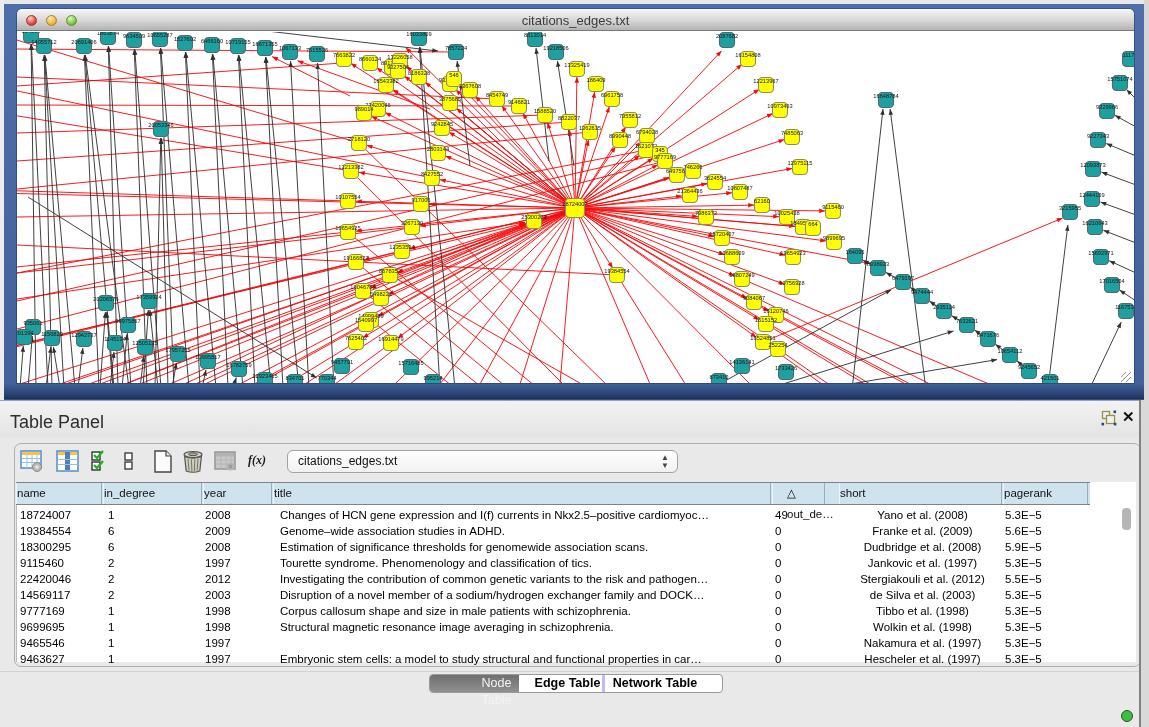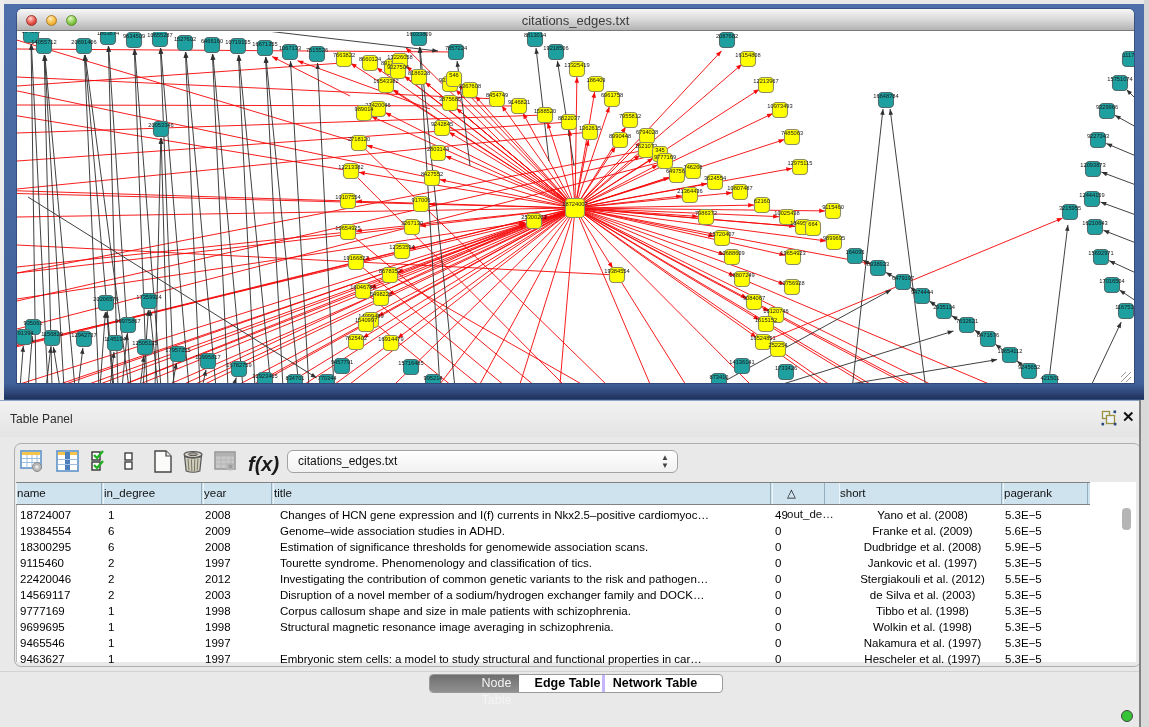--- a/index.html
+++ b/index.html
@@ -12,26 +12,26 @@
   background:linear-gradient(#f7f7f7, #d6d6d6 55%, #b3b3b3 100%); border-bottom:1px solid #7a7a7a; }
 .tl { position:absolute; top:6px; width:11px; height:11px; border-radius:50%; }
 .tl.r { left:9px; background:radial-gradient(circle at 38% 28%, #fdd9d5, #ee6b60 45%, #da3f37 70%, #a8322c); border:0.5px solid #9d3833;}
 .tl.o { left:29px; background:radial-gradient(circle at 38% 28%, #fdedc0, #f8c455 45%, #f0ad30 70%, #bd8526); border:0.5px solid #ad7f28;}
 .tl.g { left:49px; background:radial-gradient(circle at 38% 28%, #e4f6c8, #9ad45e 45%, #72bb38 70%, #5a922c); border:0.5px solid #61922e;}
 .ttl { position:absolute; top:4px; left:0; width:100%; text-align:center; font-size:13px; color:#3c3c3c; }
 .gwrap { position:absolute; left:0; top:23px; width:1117px; height:351px; background:#fff; overflow:hidden; }
 .tpanel { position:absolute; left:0; top:400px; width:1149px; height:327px; background:#e9e9e9; }
 .tphead { position:absolute; left:0; top:0; width:100%; height:37px;
    background:linear-gradient(#f2f2f2,#e4e4e4); border-top:1px solid #8fa3c8; }
-.tphead .lbl { position:absolute; left:10px; top:11px; font-size:12px; color:#2e2e2e; }
+.tphead .lbl { position:absolute; left:10px; top:11px; font-size:18px; color:#2e2e2e; }
 .cont { position:absolute; left:14px; top:443px; width:1127px; height:224px; background:#e9e9e9;
    border:1px solid #aeaeae; border-radius:7px; }
 .icons { position:absolute; top:450px; left:20px; height:24px; }
 .ic { position:absolute; top:0; }
-.fx { position:absolute; top:453px; left:248px; font-size:20px; font-style:italic; font-family:Liberation Sans, sans-serif; color:#1b1b1b; font-weight:bold; }
+.fx { position:absolute; top:453px; left:248px; font-size:12px; font-style:italic; font-family:Liberation Serif, serif; color:#1b1b1b; font-weight:bold; }
 .dd { position:absolute; top:450px; left:287px; width:391px; height:23px; background:linear-gradient(#ffffff,#f1f1f1);
    border:1px solid #a2a2a2; border-radius:6px; font-size:12px; color:#111; line-height:21px; padding-left:10px; }
 .dd .arr { position:absolute; right:8px; top:3px; font-size:8px; color:#444; line-height:8px; }
 .thead { position:absolute; left:16px; top:482px; height:23px; border-top:1px solid #828282; border-bottom:1px solid #828282; background:#cfe3ef; }
 .th { position:absolute; top:0; height:21px; border-right:1px solid #94aebd; border-left:1px solid #eef5fa; font-size:11.5px; color:#111; text-align:left; line-height:21px; }
 .twhite { position:absolute; left:16px; top:482px; width:1120px; height:180px; background:#fff; border-left:1px solid #bbb; }
 .trow { position:absolute; left:16px; width:1120px; height:16px; font-size:11.5px; color:#000; }
 .trow .c { position:absolute; top:0; line-height:15px; white-space:nowrap; overflow:hidden; }
 .c0 { left:4px;  width:83px; }
 .c1 { left:92px; width:95px; }

